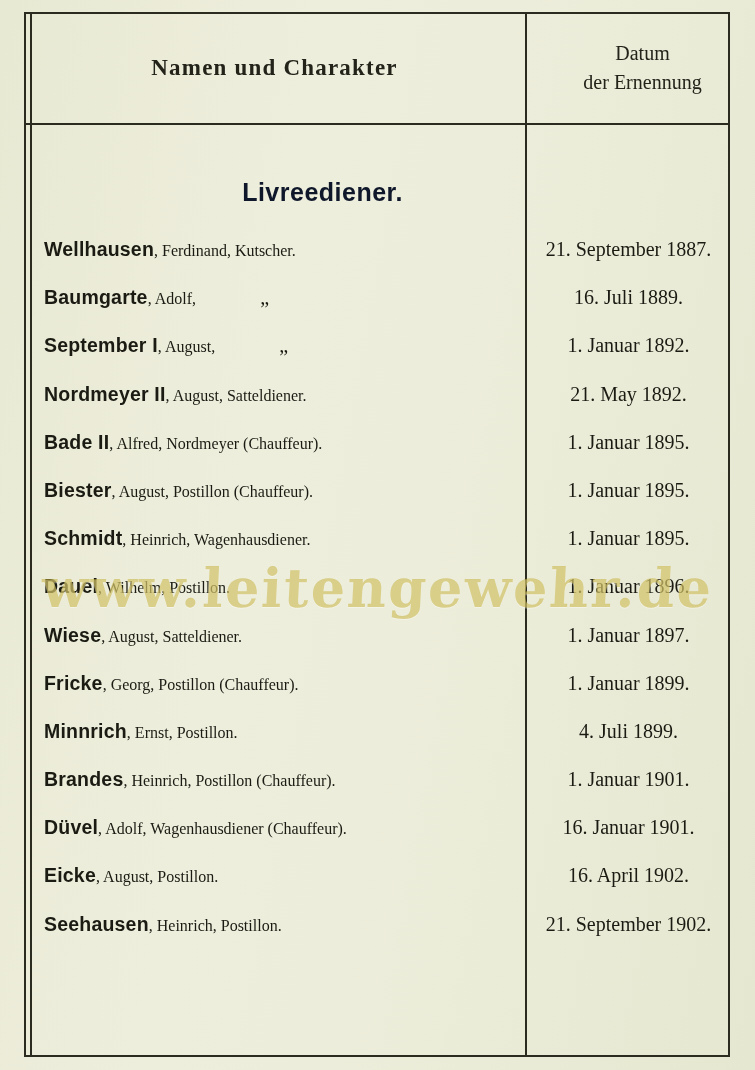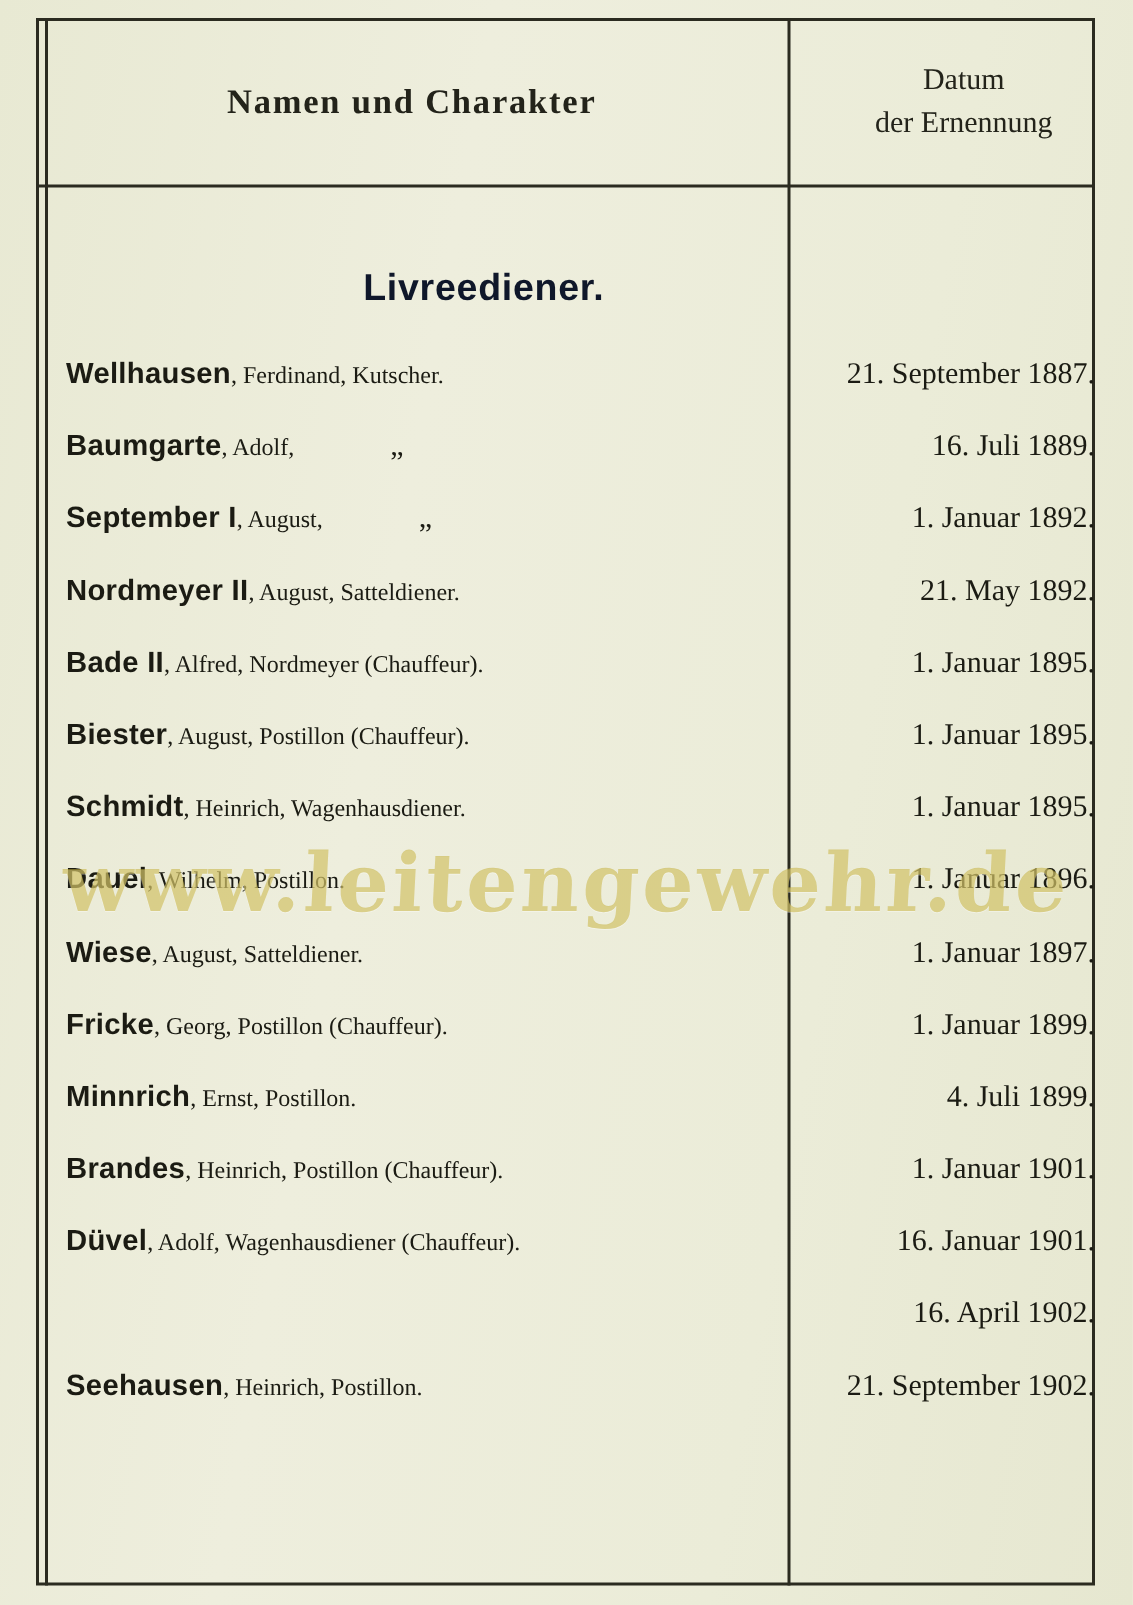--- a/index.html
+++ b/index.html
@@ -156,21 +156,21 @@
     display: inline-block;
     padding-left: 64px;
     font-family: "Liberation Serif", serif;
     font-size: 20px;
   }
   .date-cell {
     position: absolute;
     left: 527px;
     top: 0;
     width: 203px;
-    text-align: right;
+    text-align: center;
     font-family: "Liberation Serif", serif;
     font-size: 20px;
     color: #1b1b13;
   }
 
   
   .watermark {
     position: absolute;
     left: 0;
     top: 556px;
@@ -256,20 +256,21 @@
       </div>
       <div class="row">
         <div class="name-cell"><span class="surname">Brandes</span><span class="rest">, Heinrich, Postillon (Chauffeur).</span></div>
         <div class="date-cell">1. Januar 1901.</div>
       </div>
       <div class="row">
         <div class="name-cell"><span class="surname">Düvel</span><span class="rest">, Adolf, Wagenhausdiener (Chauffeur).</span></div>
         <div class="date-cell">16. Januar 1901.</div>
       </div>
       <div class="row">
+        <div class="name-cell"><span class="surname">Eicke</span><span class="rest">, August, Postillon.</span></div>
         <div class="date-cell">16. April 1902.</div>
       </div>
       <div class="row">
         <div class="name-cell"><span class="surname">Seehausen</span><span class="rest">, Heinrich, Postillon.</span></div>
         <div class="date-cell">21. September 1902.</div>
       </div>
     </div>
 
   <div class="watermark">www.leitengewehr.de</div>
 </div>

